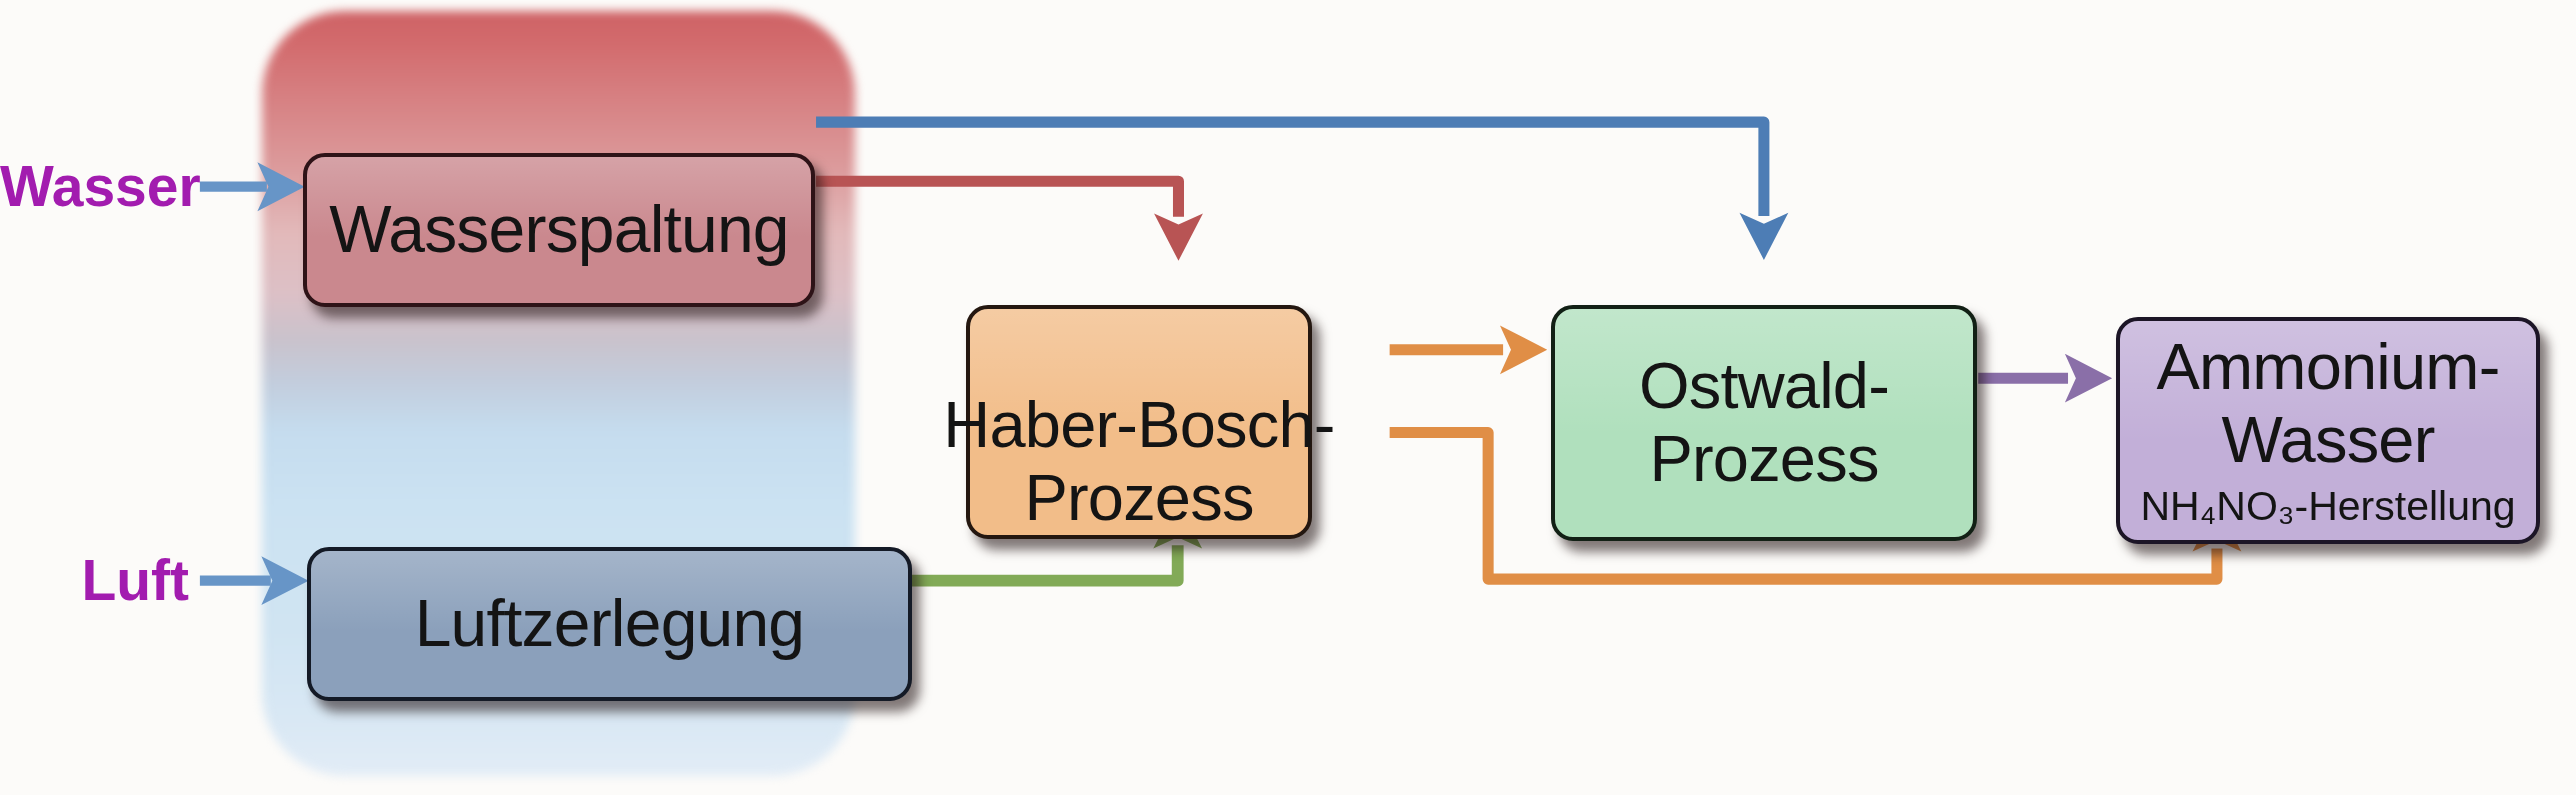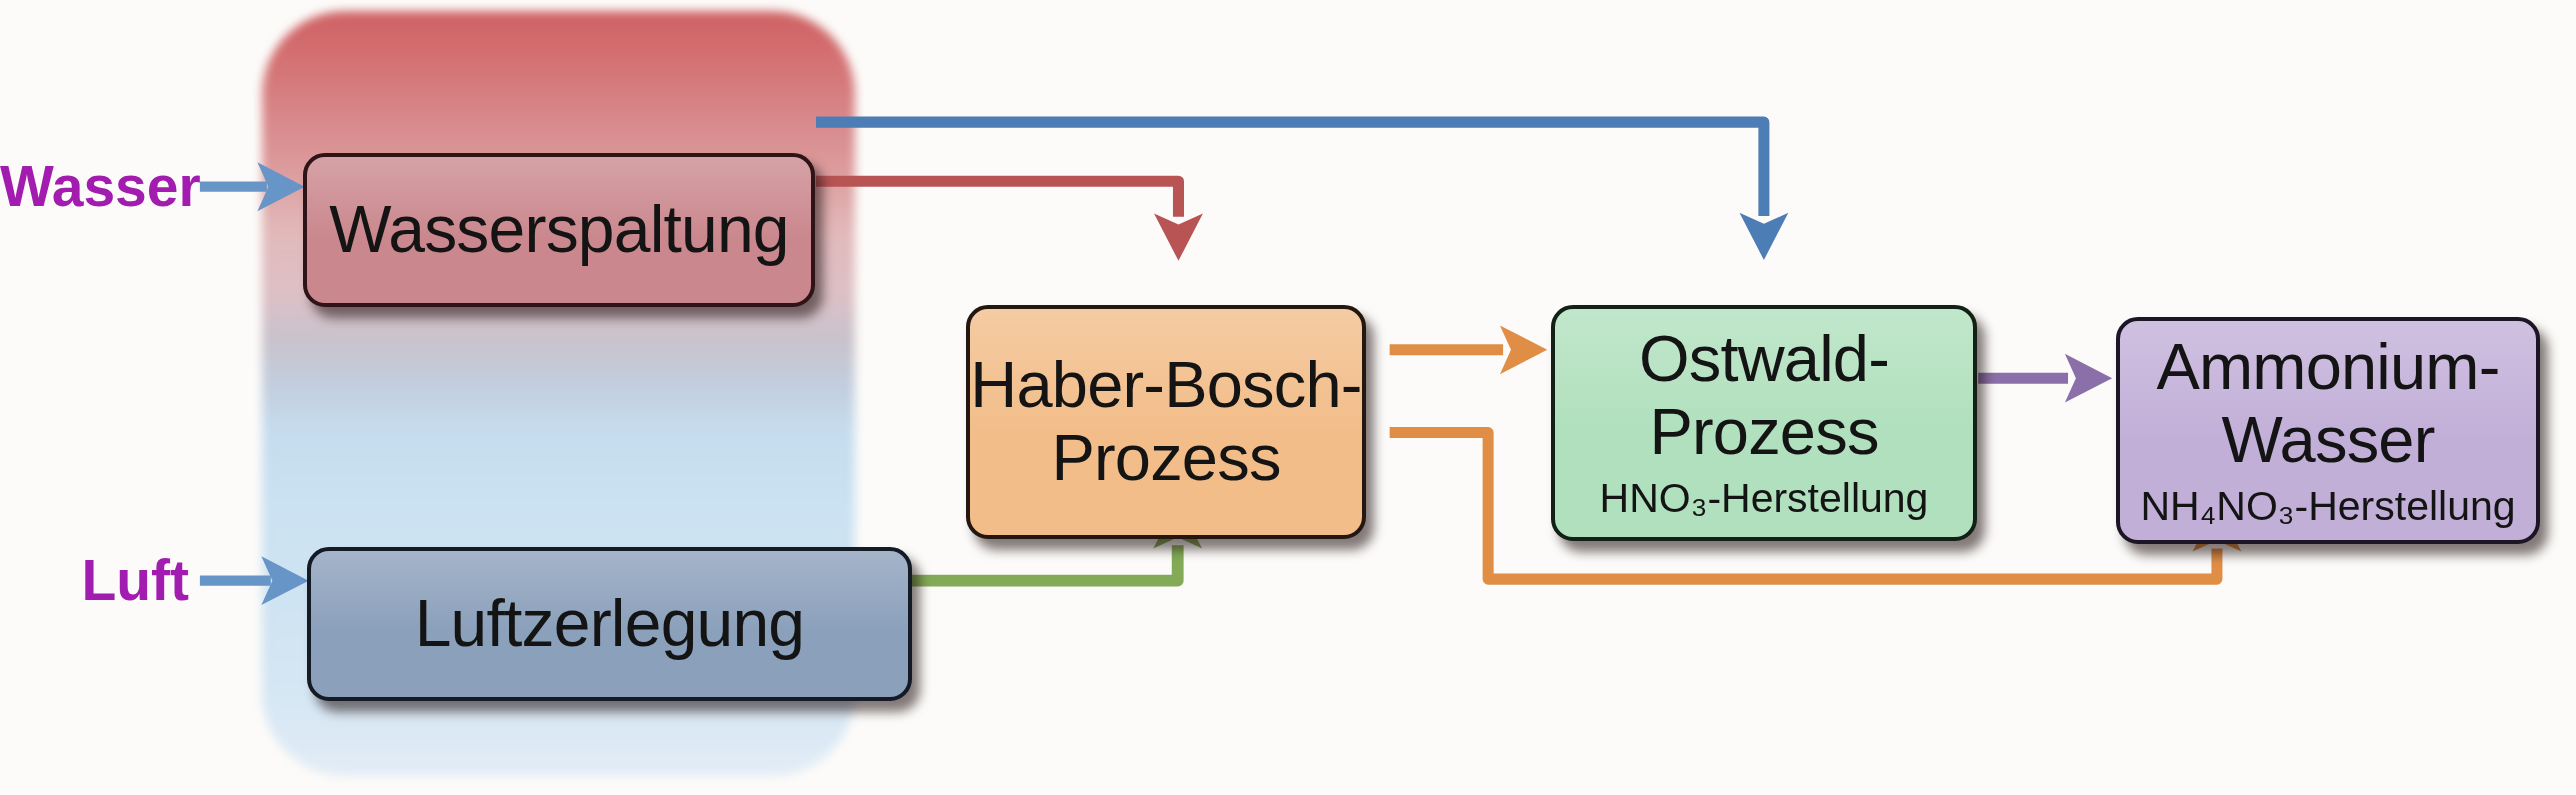--- a/index.html
+++ b/index.html
@@ -35,21 +35,21 @@
     display:flex;flex-direction:column;align-items:center;justify-content:center;
     color:#141414;text-align:center;
     box-shadow:8px 10.2px 10.2px rgba(30,14,14,0.55);
     letter-spacing:-0.8px;
     margin-top:43px;
   }
   .node .main{font-size:66px;line-height:1.12;white-space:nowrap;}
   .node .sub{font-size:41px;line-height:1.15;margin-top:6.3px;white-space:nowrap;letter-spacing:0;}
   #box-wasserspaltung{left:303px;top:110px;width:512px;height:154px;}
   #box-luftzerlegung {left:307px;top:504px;width:605px;height:154px;}
-  #box-haber         {left:966px;top:262px;width:400px;height:234px;}
+  #box-haber         {left:966px;top:262px;width:346px;height:234px;justify-content:flex-end;}
   #box-haber .main, #box-ostwald .main, #box-ammonium .main{font-size:65px;}
   #box-ostwald       {left:1551px;top:262px;width:426px;height:236px;}
   #box-ammonium      {left:2116px;top:274px;width:424px;height:227px;}
   #box-ammonium .sub {font-size:41px;}
   .side-label{
     position:absolute;z-index:2;left:0;width:189px;
     font-size:57px;line-height:69px;height:69px;
     color:#a21caf;text-align:right;white-space:nowrap;font-weight:bold;
   }
   #label-wasser{top:152px;}
@@ -107,21 +107,20 @@
 </div>
 
 <div class="node" id="box-haber" style="border-color: rgb(36, 23, 16); background: linear-gradient(rgba(255, 255, 255, 0.22), rgba(255, 255, 255, 0) 55%), rgb(242, 189, 137);">
   <div class="main">Haber-Bosch-</div>
   <div class="main">Prozess</div>
 </div>
 
 <div class="node" id="box-ostwald" style="border-color: rgb(18, 32, 21); background: linear-gradient(rgba(255, 255, 255, 0.22), rgba(255, 255, 255, 0) 55%), rgb(176, 224, 189);">
   <div class="main">Ostwald-</div>
   <div class="main">Prozess</div>
-  <div class="sub">HNO₃-Herstellung</div>
 </div>
 
 <div class="node" id="box-ammonium" style="border-color: rgb(28, 21, 38); background: linear-gradient(rgba(255, 255, 255, 0.22), rgba(255, 255, 255, 0) 55%), rgb(194, 175, 216);">
   <div class="main">Ammonium-</div>
   <div class="main">Wasser</div>
   <div class="sub">NH₄NO₃-Herstellung</div>
 </div>
 
 
 </body></html>

